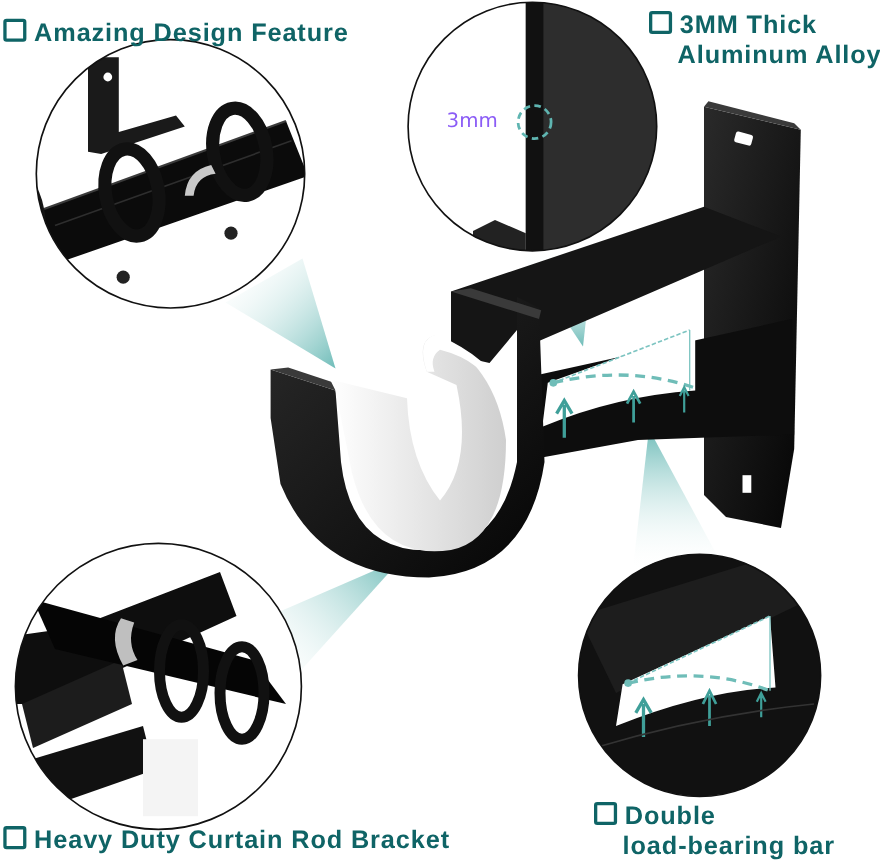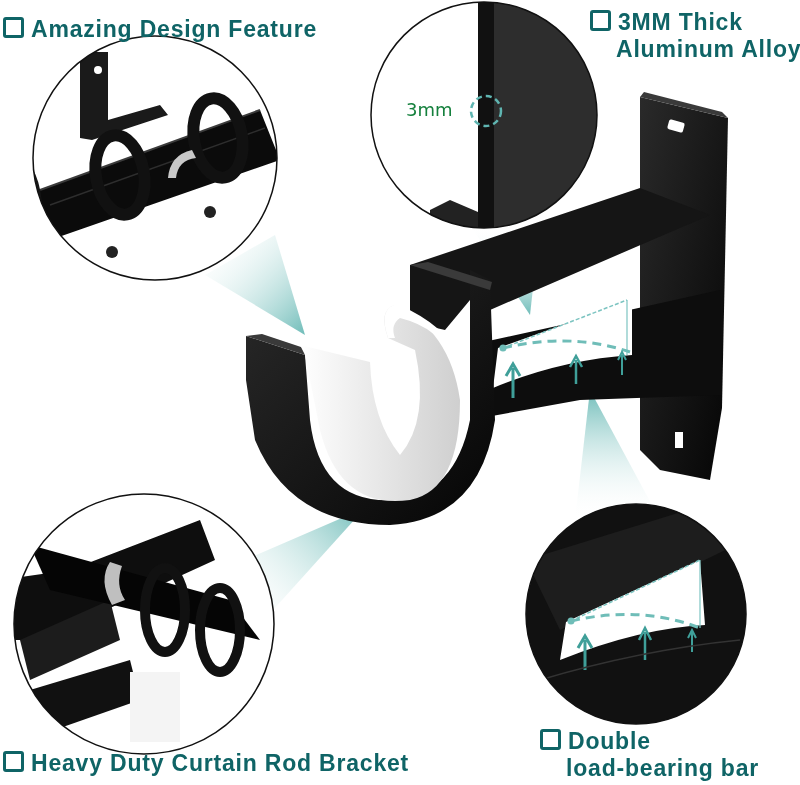--- a/index.html
+++ b/index.html
@@ -2,21 +2,21 @@
 <html><head>
 <meta charset="utf-8">
 <style>
   html, body { margin: 0; padding: 0; background: #ffffff; }
   body { width: 800px; height: 785px; position: relative; overflow: hidden; font-family: "Liberation Sans", sans-serif; }
   .canvas { position: absolute; left: 0; top: 0; width: 800px; height: 785px; }
   .label { position: absolute; color: #0f6466; font-weight: 700; font-family: "Liberation Sans", sans-serif; font-size: 23px; line-height: 27px; letter-spacing: 0.8px; white-space: nowrap; }
   .label .box { display: inline-block; width: 15px; height: 15px; border: 3px solid #0f6466; border-radius: 3px; margin-right: 7px; vertical-align: -1px; }
   .label .line2 { display: block; padding-left: 26px; }
   svg { position: absolute; left: 0; top: 0; }
-  .mm-label { position: absolute; font-family: "DejaVu Sans", sans-serif; font-size: 18px; color: #15803d; }
+  .mm-label { position: absolute; font-family: "DejaVu Sans", sans-serif; font-size: 18px; color: #8b5cf6; }
 </style>
 </head>
 <body>
 
 <div class="canvas">
 
 <svg width="800" height="785" viewBox="0 0 800 785">
   <defs>
     <linearGradient id="beamTL" x1="0" y1="0" x2="1" y2="1">
       <stop offset="0" stop-color="#ffffff" stop-opacity="0"></stop>

